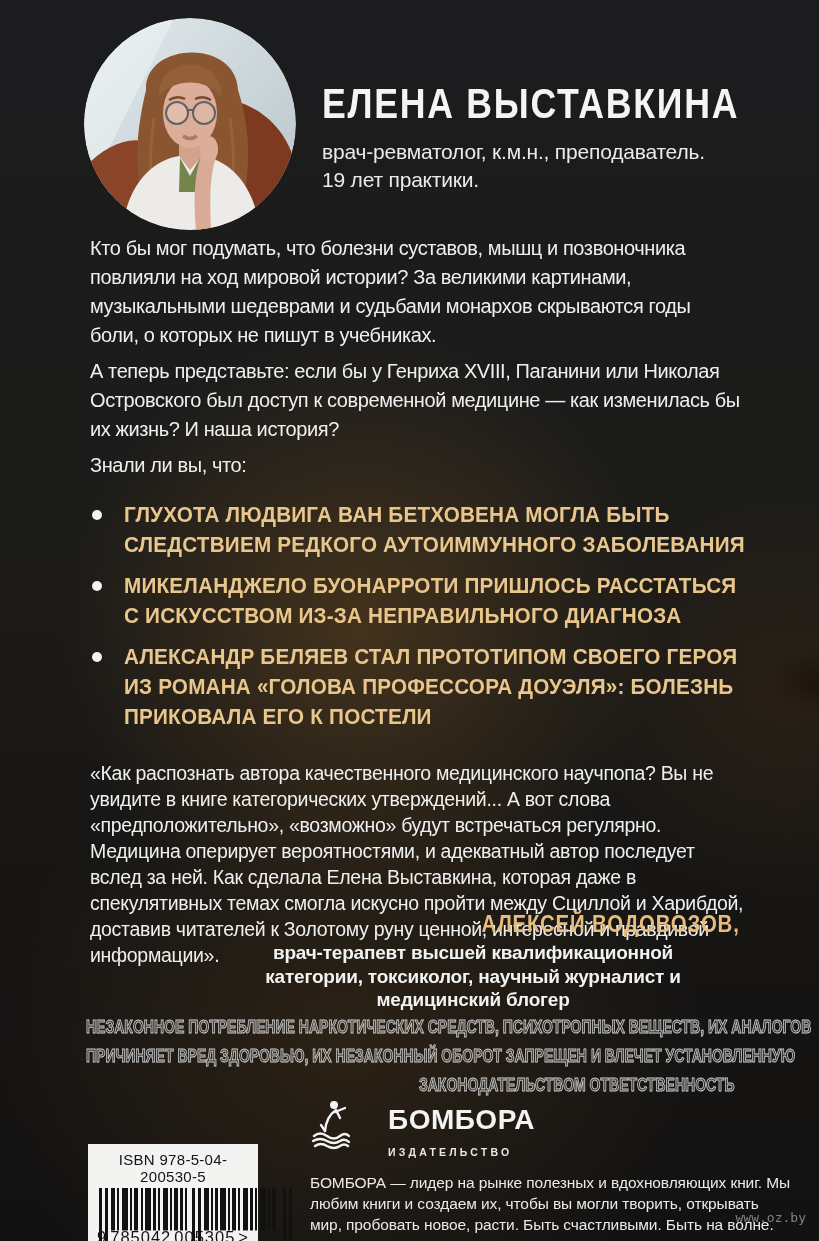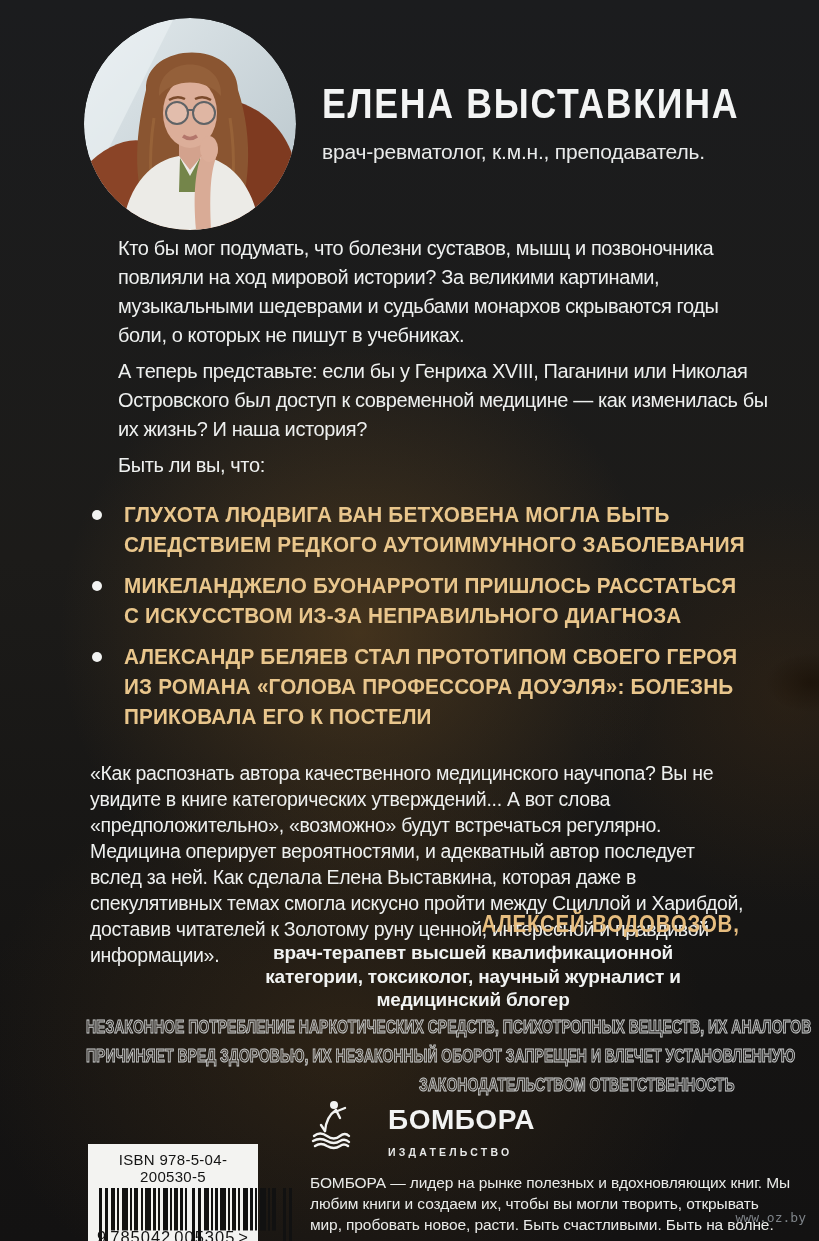--- a/index.html
+++ b/index.html
@@ -36,21 +36,20 @@
     margin-top: 10px;
     font-size: 21px; line-height: 28px; letter-spacing: -0.2px;
     color: #e9ebeb;
   }
 
   
   .copy {
     position: absolute; left: 90px; width: 652px;
     font-size: 20px; line-height: 29px; letter-spacing: -0.4px;
     color: #eef0ef;
-    margin-left: 28px;
   }
   .p1 { top: 234px; }
   .p2 { top: 357px; }
   .lead-in { top: 451px; }
 
   
   .facts { position: absolute; left: 90px; top: 500px; width: 660px; list-style: none; }
   .facts li { position: relative; padding-left: 34px; margin-bottom: 11px; }
   .fact-dot {
     position: absolute; left: 2px; top: 10px;
@@ -175,26 +174,27 @@
         <path d="M112 212 C109 176 111 152 119 133 C125 119 137 123 133 137 C127 152 125 172 127 212 Z" fill="#d9ab96"></path>
         <ellipse cx="125" cy="131" rx="9" ry="13" fill="#dcae99"></ellipse>
       </g>
     </svg>
   </div>
 
   <div class="author-block">
     <div class="author-name">ЕЛЕНА ВЫСТАВКИНА</div>
     <div class="author-creds">
       <div>врач-ревматолог, к.м.н., преподаватель.</div>
+      <div>19 лет практики.</div>
     </div>
   </div>
 
   <p class="copy p1">Кто бы мог подумать, что болезни суставов, мышц и позвоночника повлияли на ход мировой истории? За великими картинами, музыкальными шедеврами и судьбами монархов скрываются годы боли, о которых не пишут в учебниках.</p>
   <p class="copy p2">А теперь представьте: если бы у Генриха XVIII, Паганини или Николая Островского был доступ к современной медицине — как изменилась бы их жизнь? И наша история?</p>
-  <p class="copy lead-in">Быть ли вы, что:</p>
+  <p class="copy lead-in">Знали ли вы, что:</p>
 
   <ul class="facts">
     <li>
       <span class="fact-dot"></span>
       <span class="fact-text">ГЛУХОТА ЛЮДВИГА ВАН БЕТХОВЕНА МОГЛА БЫТЬ СЛЕДСТВИЕМ РЕДКОГО АУТОИММУННОГО ЗАБОЛЕВАНИЯ</span>
     </li>
     <li>
       <span class="fact-dot"></span>
       <span class="fact-text">МИКЕЛАНДЖЕЛО БУОНАРРОТИ ПРИШЛОСЬ РАССТАТЬСЯ С ИСКУССТВОМ ИЗ-ЗА НЕПРАВИЛЬНОГО ДИАГНОЗА</span>
     </li>

